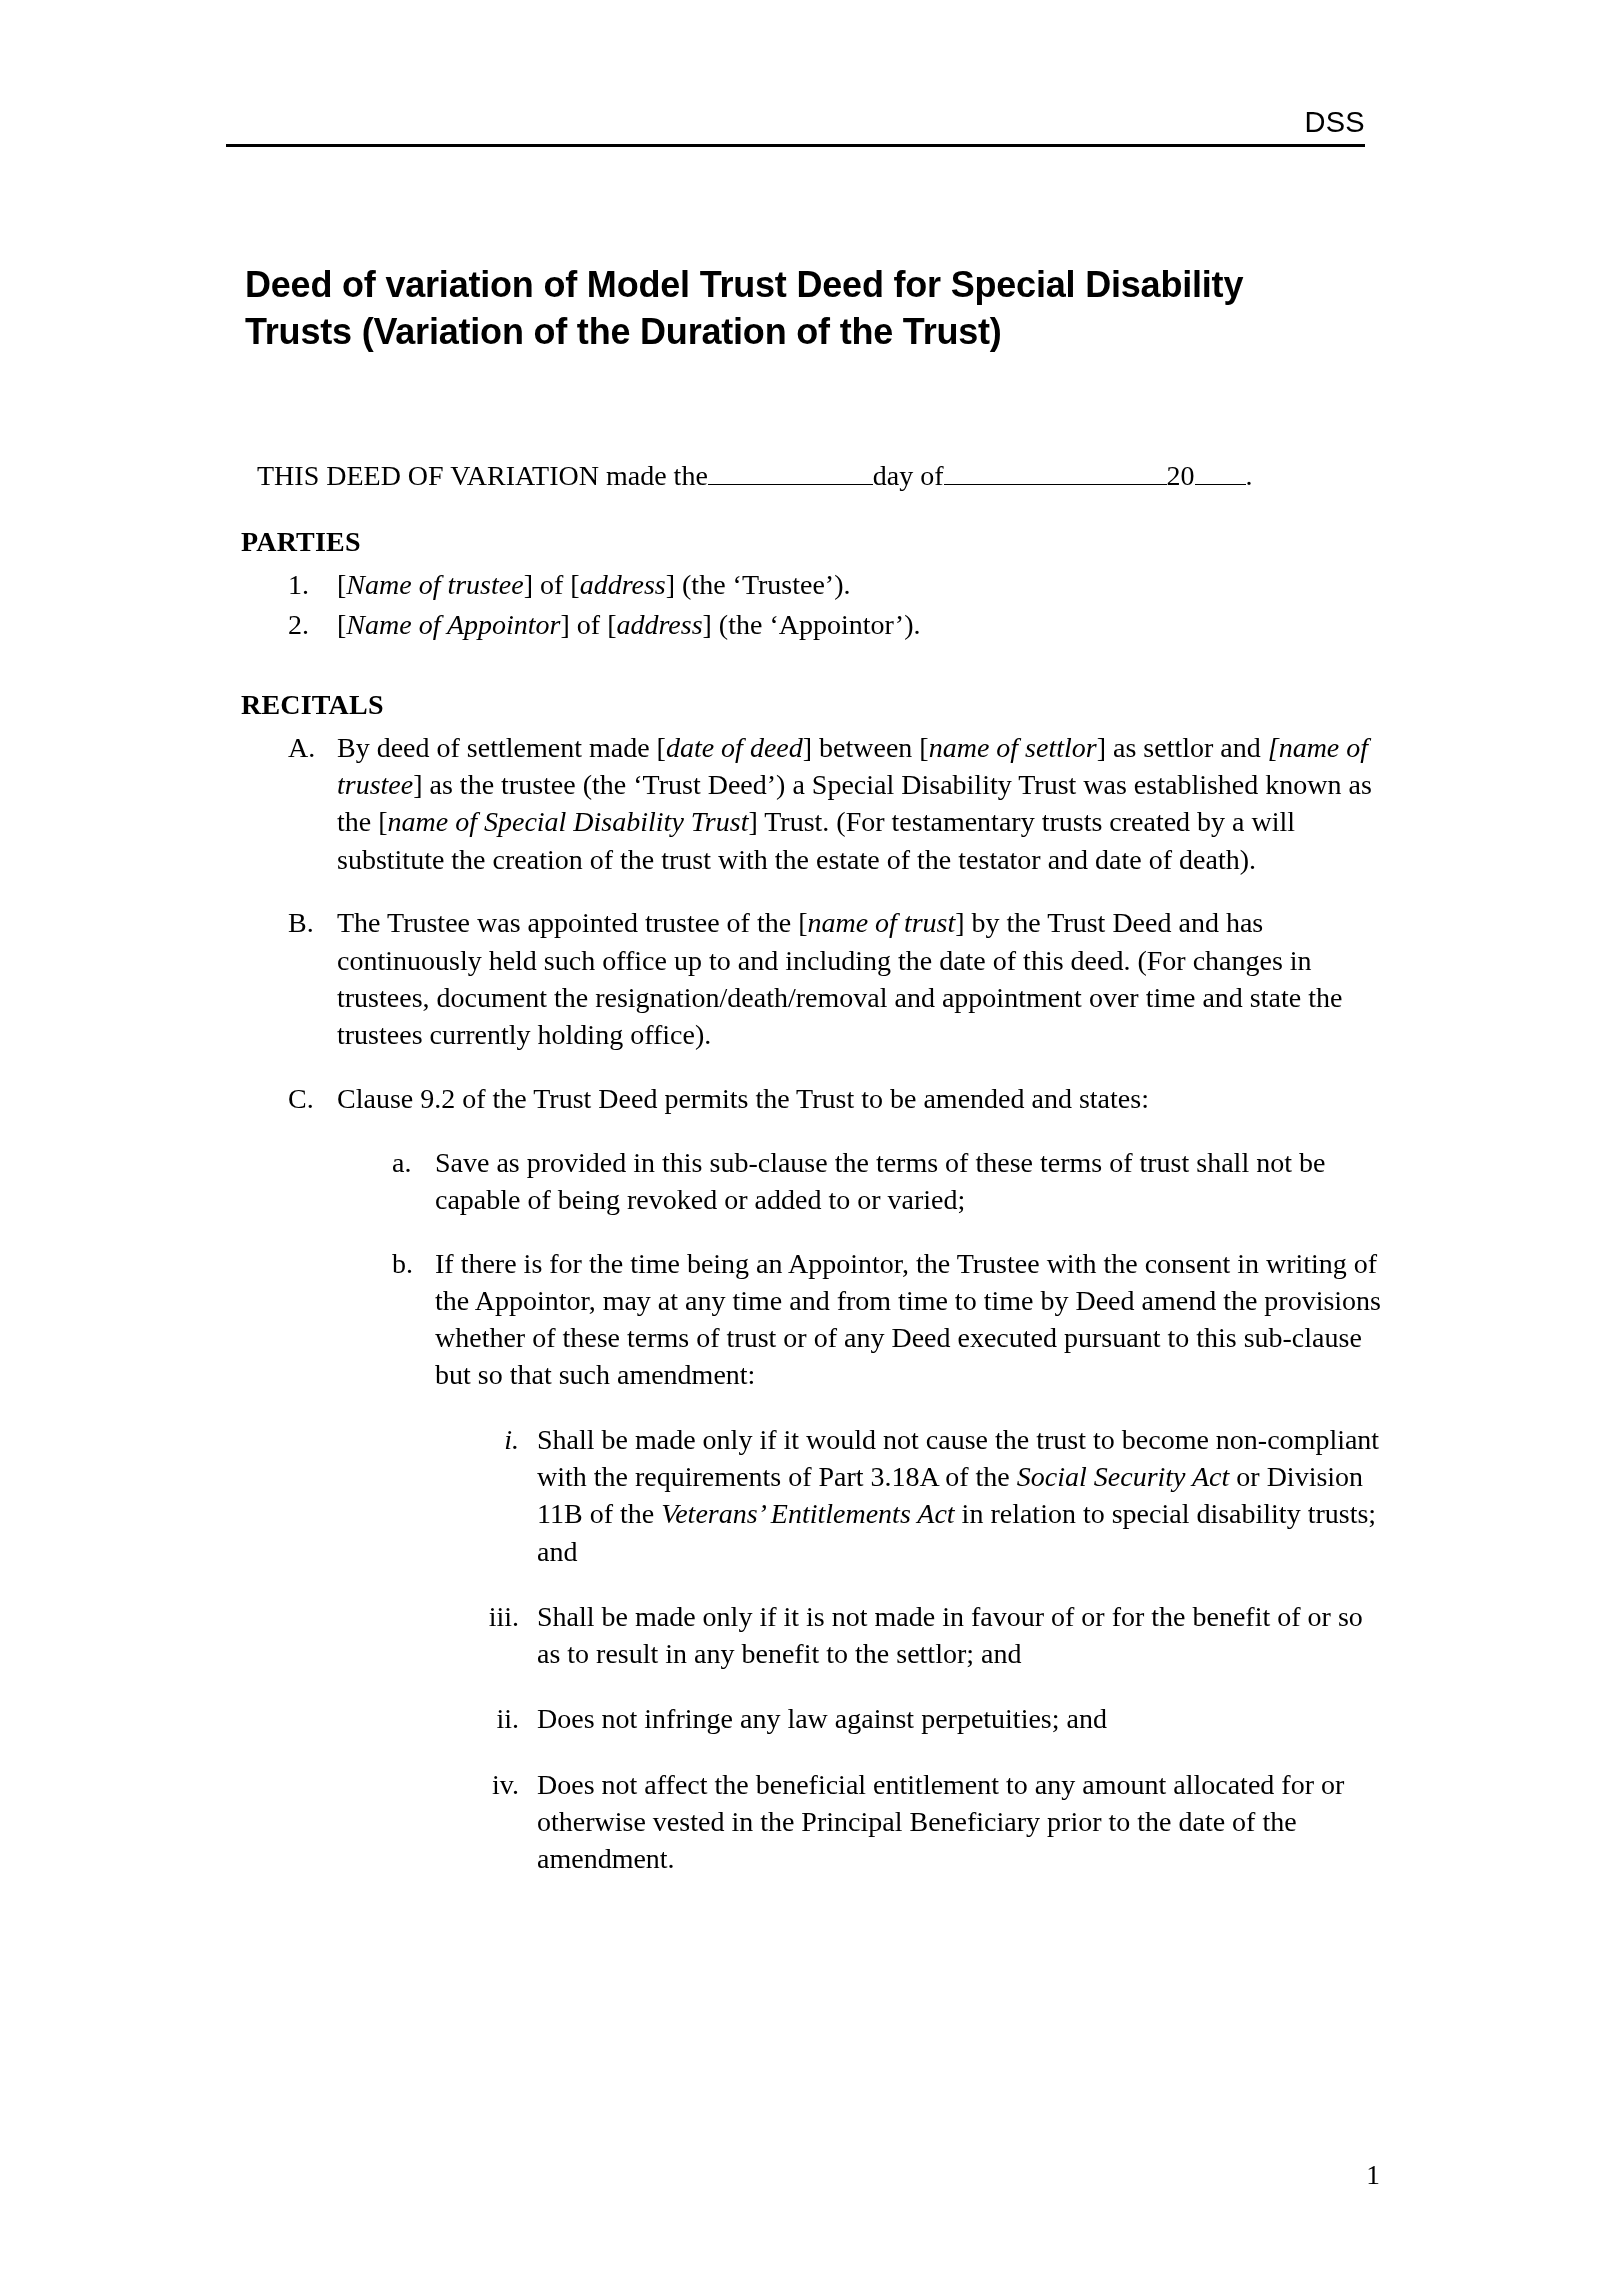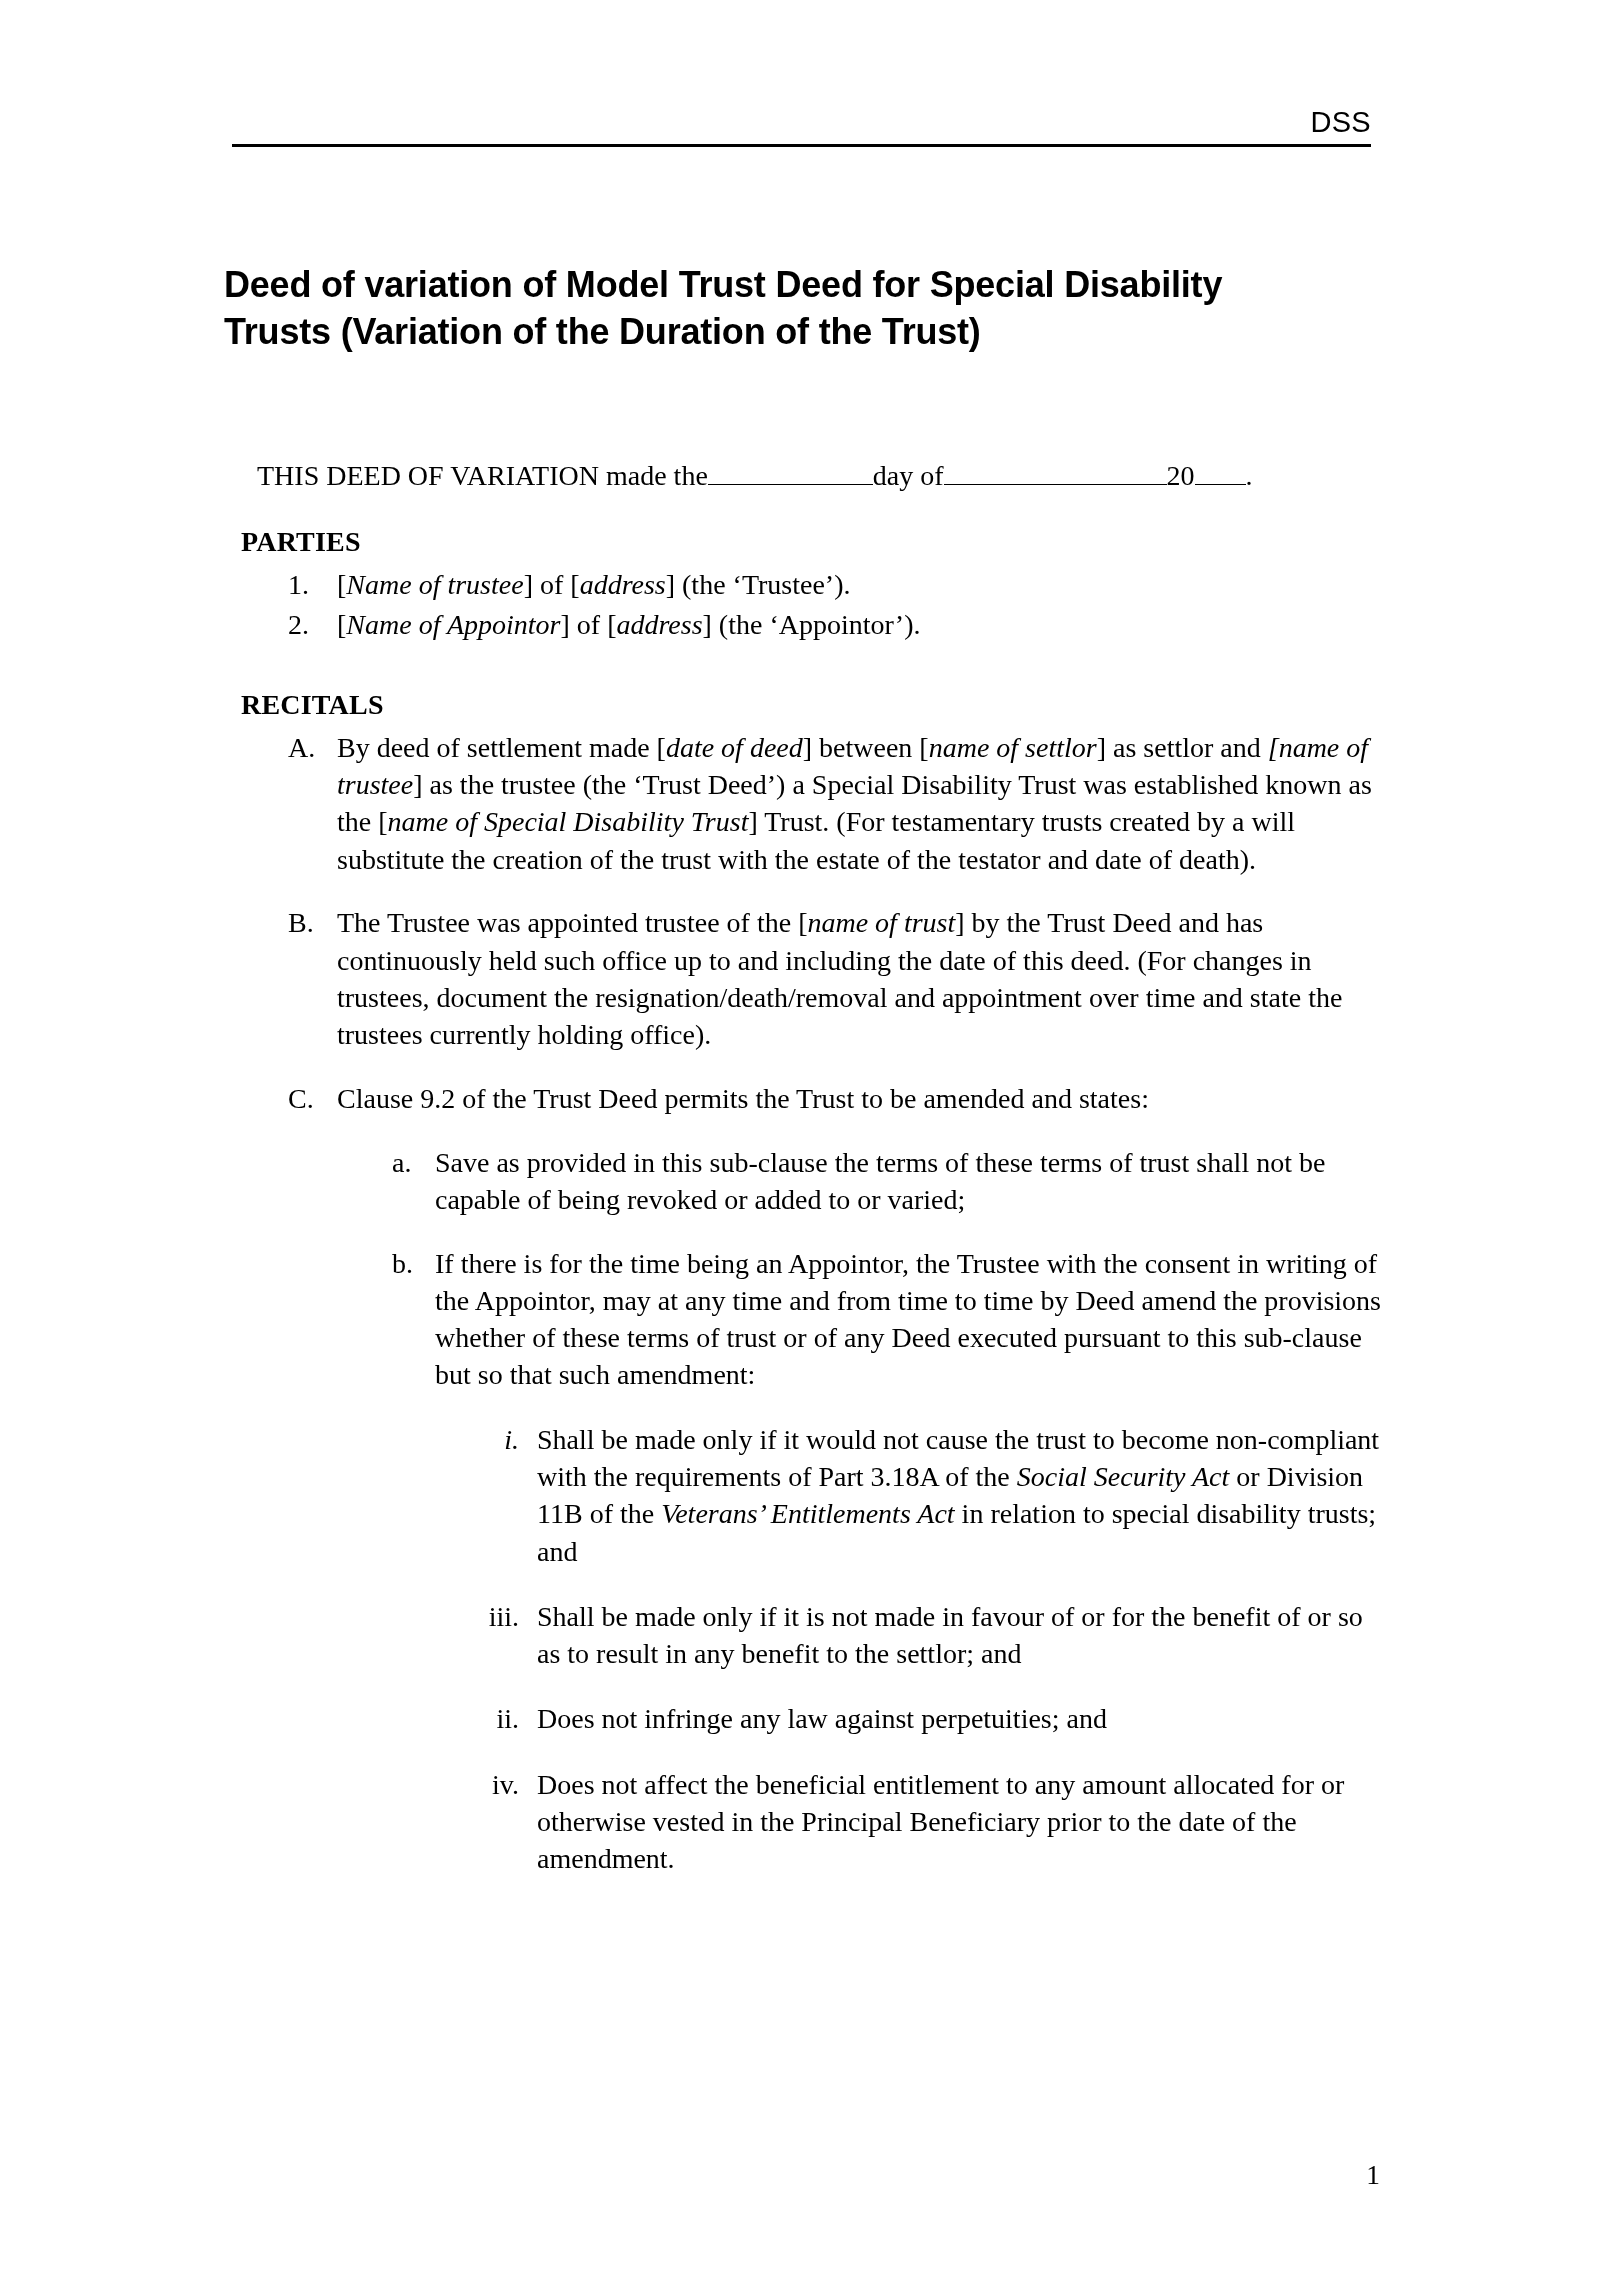--- a/index.html
+++ b/index.html
@@ -13,21 +13,21 @@
     height: 2293px;
     background: #ffffff;
     font-family: "Liberation Serif", "DejaVu Serif", serif;
     color: #000000;
     overflow: hidden;
   }
 
   
   .header {
     position: absolute;
-    left: 232px;
+    left: 226px;
     top: 71px;
     width: 1139px;
     height: 76px;
   }
   .header-label {
     position: absolute;
     right: 0px;
     bottom: 9.8px;
     font-family: "Liberation Sans", "DejaVu Sans", sans-serif;
     font-size: 29px;
@@ -41,21 +41,21 @@
     left: 0;
     right: 0;
     bottom: 0;
     height: 2.9px;
     background: #000000;
   }
 
   
   .doc-title {
     position: absolute;
-    left: 224px;
+    left: 245px;
     top: 238px;
     width: 1049px;
     font-family: "Liberation Sans", "DejaVu Sans", sans-serif;
     font-size: 36px;
     font-weight: bold;
     line-height: 1.29;
     letter-spacing: -0.2px;
     color: #000000;
   }
 

